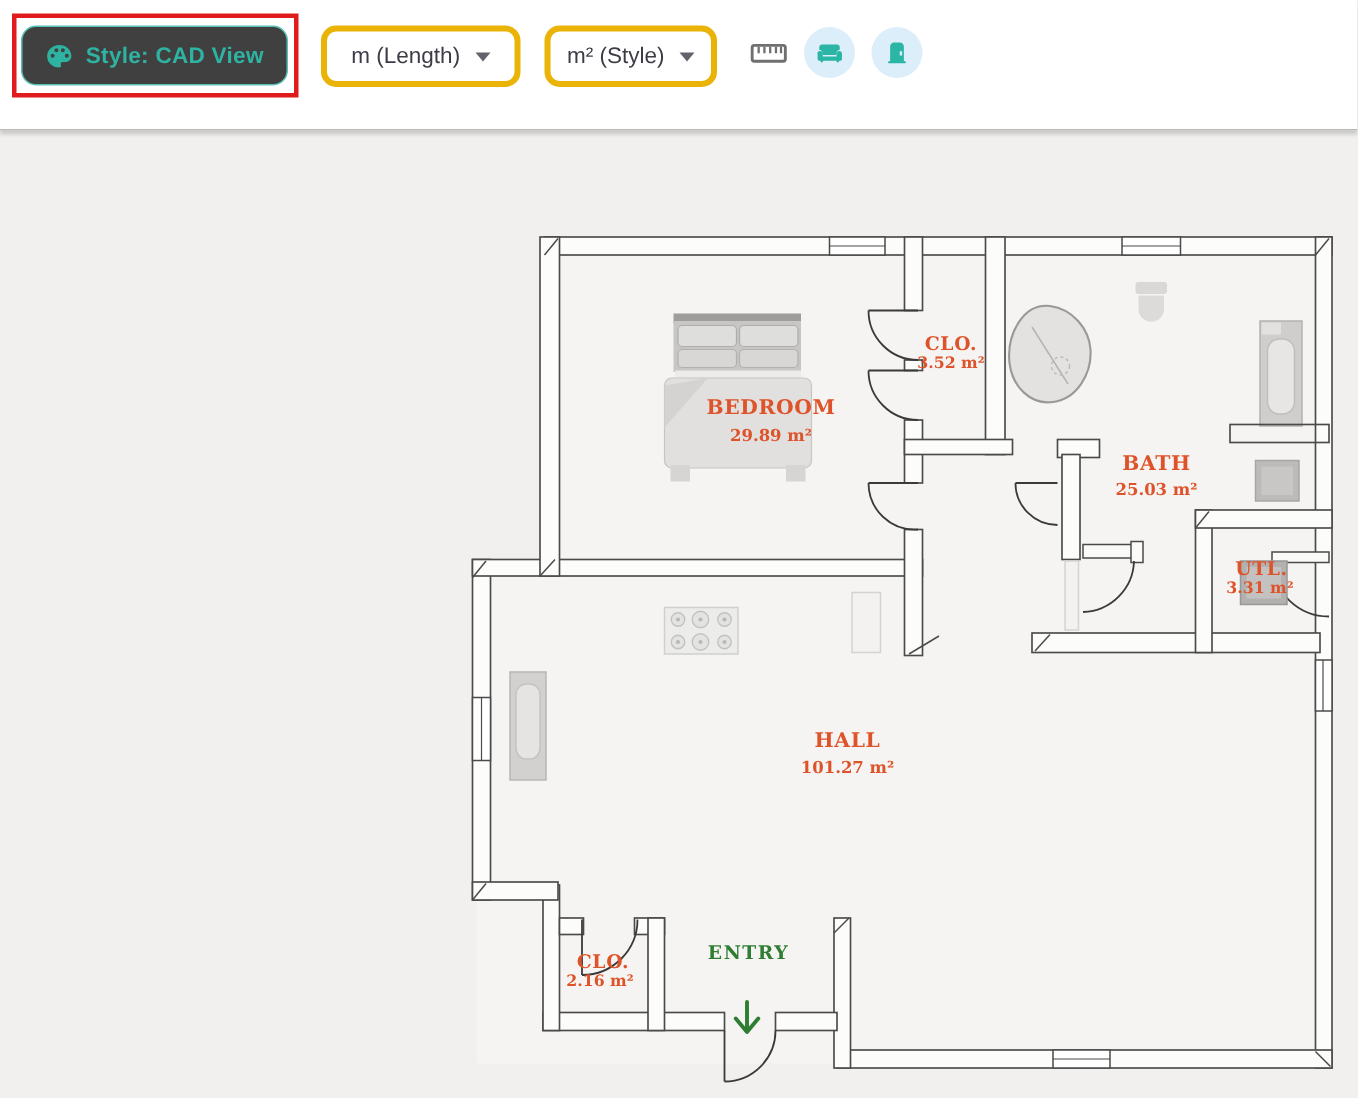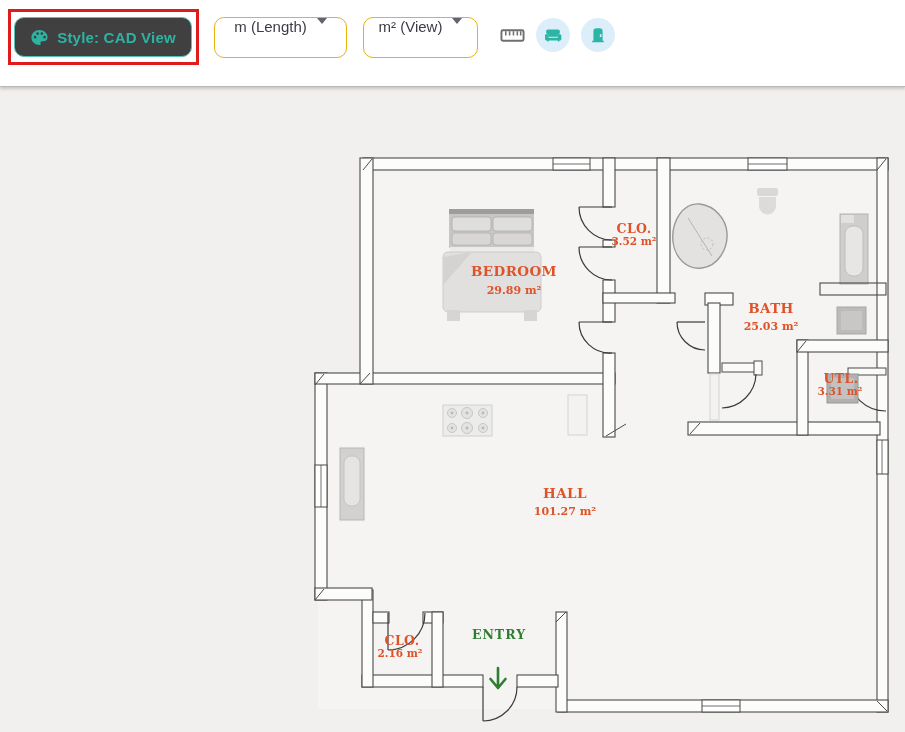--- a/index.html
+++ b/index.html
@@ -11,22 +11,22 @@
   .toolbar { position:absolute; left:0; top:0; width:905px; height:87px;
              background:#ffffff; z-index:5;
              border-bottom:1px solid #b9b9b9; box-shadow:0 2px 3px rgba(0,0,0,.18); }
   .style-highlight { position:absolute; left:8px; top:9px; width:191px; height:56px;
              border:3px solid #e01b1b; }
   .style-btn { position:absolute; left:14px; top:17px; width:178px; height:40px;
              background:#404040; border:1.5px solid #57c2b4; border-radius:10px;
              color:#2eb3a2; font-size:15px; font-weight:600; letter-spacing:.2px;
              display:flex; align-items:center; justify-content:center; gap:8px; cursor:pointer; }
   .dropdown { position:absolute; top:17px; height:41px; background:#fff;
-             border:1px solid #eab308; border-radius:10px; color:#3c3c46;
-             font-size:15px; display:flex; align-items:flex-start; justify-content:center;
+             border:4px solid #eab308; border-radius:10px; color:#3c3c46;
+             font-size:15px; display:flex; align-items:center; justify-content:center;
              gap:10px; cursor:pointer; }
   .dd-length { left:214px; width:133px; }
   .dd-area  { left:363px; width:115px; }
   .caret { width:0; height:0; border-left:5.5px solid transparent;
            border-right:5.5px solid transparent; border-top:6px solid #63636b; }
   .tool-icons { position:absolute; left:500px; top:18px; display:flex; align-items:center; gap:11px; }
   .icon-plain { background:none; border:none; cursor:pointer; display:flex; align-items:center; }
   .icon-circle { width:34px; height:34px; border-radius:50%; background:#ddeefb;
                  border:none; cursor:pointer; display:flex; align-items:center; justify-content:center; }
 
@@ -67,21 +67,21 @@
       </span>
       <span>Style: CAD View</span>
     </button>
 
     <div class="dropdown dd-length">
       <span>m (Length)</span>
       <span class="caret"></span>
     </div>
 
     <div class="dropdown dd-area">
-      <span>m² (View)</span>
+      <span>m² (Style)</span>
       <span class="caret"></span>
     </div>
 
     <div class="tool-icons">
       <button class="icon-plain">
         <span style="display:flex">
           <svg width="25" height="17" viewBox="0 0 26 17">
             <rect x="1.5" y="3" width="23" height="11" rx="1.5" fill="#fff" stroke="#6f6f6f" stroke-width="2"></rect>
             <path d="M6 4v4.5 M10 4v4.5 M14 4v4.5 M18 4v4.5 M21.5 4v4.5" stroke="#6f6f6f" stroke-width="1.6" fill="none"></path>
           </svg>

